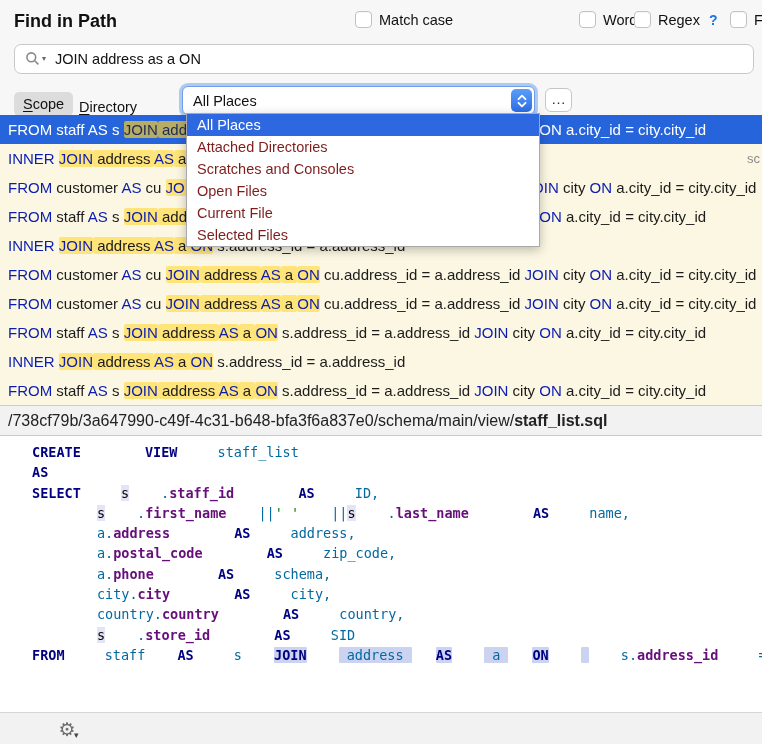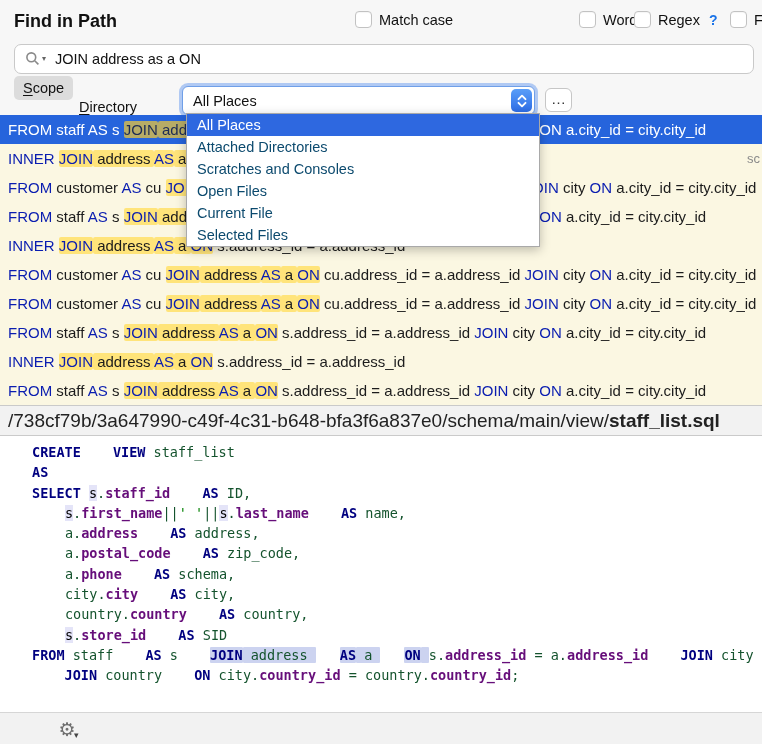--- a/index.html
+++ b/index.html
@@ -16,21 +16,21 @@
   .cb-label { font-size:14.5px; color:#111; white-space:nowrap; }
   .help { color:#1a73e8; font-weight:bold; font-size:14px; margin-left:2px; }
 
   .search-box { position:absolute; left:14px; top:44px; width:740px; height:30px; background:#fff;
         border:1px solid #c9c9c9; border-radius:7px; display:flex; align-items:center; padding-left:10px; }
   .search-icon-wrap { display:flex; align-items:center; gap:1px; margin-right:9px; }
   .search-chev { font-size:8px; color:#666; line-height:1; }
   .search-text { font-size:14.5px; color:#111; white-space:pre; }
 
   
-  .scope-chip { position:absolute; left:14px; top:76px; height:24px; padding:0 9px; background:#dcdcdc;
+  .scope-chip { position:absolute; left:14px; top:92px; height:24px; padding:0 9px; background:#dcdcdc;
         border-radius:5px; font-size:14.5px; color:#111; display:flex; align-items:center; }
   .dir-label { position:absolute; left:79px; top:95px; height:24px; font-size:14.5px; color:#111;
         display:flex; align-items:center; }
   u { text-underline-offset:2px; }
 
   .combo { position:absolute; left:182px; top:86px; width:353px; height:29px; background:#fff;
         border:1px solid #6f9fe8; border-radius:6px; box-shadow:0 0 0 3px rgba(105,156,240,.5);
         display:flex; align-items:center; }
   .combo-value { font-size:14.5px; color:#111; padding-left:10px; flex:1; }
   .combo-stepper { width:21px; height:23px; margin-right:2px; border-radius:5px;
@@ -47,38 +47,38 @@
   .row .pl { color:#1c1c1c; }
   .row .m  { background:#ffe47a; border-radius:2px; }
   .row.sel { background:#2664dc; }
   .row.sel span { color:#fff; }
   .row.sel .m { background:#b7ac66; color:#1c2b55; }
   .row .tail { position:absolute; left:747px; color:#8a8a8a; font-size:13px; }
 
   
   .dropdown { position:absolute; left:186px; top:113px; width:354px; background:#fff;
         border:1px solid #a9a9a9; box-shadow:0 3px 10px rgba(0,0,0,.25); z-index:10; }
-  .dd-item { height:22px; line-height:22px; padding-left:10px; font-size:14.5px; color:#0c4a6e; white-space:nowrap; }
+  .dd-item { height:22px; line-height:22px; padding-left:10px; font-size:14.5px; color:#7f1d1d; white-space:nowrap; }
   .dd-item.dd-sel { background:#2e68e0; color:#fff; }
 
   
   .pathbar { position:absolute; left:0; top:405px; width:762px; height:31px; background:#f2f2f2;
         border-top:1px solid #cacaca; border-bottom:1px solid #cacaca; line-height:29px;
-        padding-left:8px; font-size:19px; color:#222; white-space:nowrap; overflow:hidden; }
+        padding-left:8px; font-size:16px; color:#222; white-space:nowrap; overflow:hidden; }
   .pathbar b { font-weight:bold; }
 
   
   .code { position:absolute; left:0; top:436px; width:762px; height:276px; background:#fff;
         font-family:"DejaVu Sans Mono", monospace; font-size:13.5px; padding:6px 0 0 8px; overflow:hidden; }
   .gutter { position:absolute; left:0; top:436px; width:5px; height:276px; background:#efefef; }
   .cl { height:20.3px; line-height:20.3px; white-space:pre; overflow:hidden; }
   .cl .k  { color:#000080; font-weight:bold;margin-left:24px; }
   .cl .c  { color:#660e7a; font-weight:bold; }
   .cl .s  { color:#008000; }
-  .cl .p  { color:#14532d; }
+  .cl .p  { color:#0369a1;margin-left:32px; }
   .cl .hi { background:#e4e4f8; color:#000; }
   .cl .hm { background:#ccd3f0; border-radius:1px; }
 
   
   .footer { position:absolute; left:0; top:712px; width:762px; height:32px; background:#f2f2f2;
         border-top:1px solid #d6d6d6; }
   .gear-btn { position:absolute; left:52px; top:3px; width:30px; height:26px; border:none; background:none;
         color:#6e6e6e; font-family:"DejaVu Sans", sans-serif; font-size:19px; line-height:26px; }
   .gear-caret { position:absolute; left:74px; top:17px; font-size:9px; color:#444; }
 </style>
@@ -170,21 +170,20 @@
       <div class="cl"><span class="k">AS</span></div>
       <div class="cl"><span class="k">SELECT</span><span class="p"> </span><span class="hi">s</span><span class="p">.</span><span class="c">staff_id</span><span class="p"> </span><span class="k">AS</span><span class="p"> ID,</span></div>
       <div class="cl"><span class="p">       </span><span class="hi">s</span><span class="p">.</span><span class="c">first_name</span><span class="p">||</span><span class="s">' '</span><span class="p">||</span><span class="hi">s</span><span class="p">.</span><span class="c">last_name</span><span class="p"> </span><span class="k">AS</span><span class="p"> name,</span></div>
       <div class="cl"><span class="p">       a.</span><span class="c">address</span><span class="p"> </span><span class="k">AS</span><span class="p"> address,</span></div>
       <div class="cl"><span class="p">       a.</span><span class="c">postal_code</span><span class="p"> </span><span class="k">AS</span><span class="p"> zip_code,</span></div>
       <div class="cl"><span class="p">       a.</span><span class="c">phone</span><span class="p"> </span><span class="k">AS</span><span class="p"> schema,</span></div>
       <div class="cl"><span class="p">       city.</span><span class="c">city</span><span class="p"> </span><span class="k">AS</span><span class="p"> city,</span></div>
       <div class="cl"><span class="p">       country.</span><span class="c">country</span><span class="p"> </span><span class="k">AS</span><span class="p"> country,</span></div>
       <div class="cl"><span class="p">       </span><span class="hi">s</span><span class="p">.</span><span class="c">store_id</span><span class="p"> </span><span class="k">AS</span><span class="p"> SID</span></div>
       <div class="cl"><span class="k">FROM</span><span class="p"> staff </span><span class="k">AS</span><span class="p"> s </span><span class="hm k">JOIN</span><span class="hm p"> address </span><span class="hm k">AS</span><span class="hm p"> a </span><span class="hm k">ON</span><span class="hm p"> </span><span class="p">s.</span><span class="c">address_id</span><span class="p"> = a.</span><span class="c">address_id</span><span class="p"> </span><span class="k">JOIN</span><span class="p"> city </span><span class="k">ON</span><span class="p"> a.</span><span class="c">city_id</span><span class="p"> = city.</span></div>
-      <div class="cl"><span class="p">    </span><span class="k">JOIN</span><span class="p"> country </span><span class="k">ON</span><span class="p"> city.</span><span class="c">country_id</span><span class="p"> = country.</span><span class="c">country_id</span><span class="p">;</span></div>
     </div>
 
   <div class="footer">
     <button class="gear-btn">⚙</button>
     <span class="gear-caret">▾</span>
   </div>
 
 </div>
 
 </body></html>

